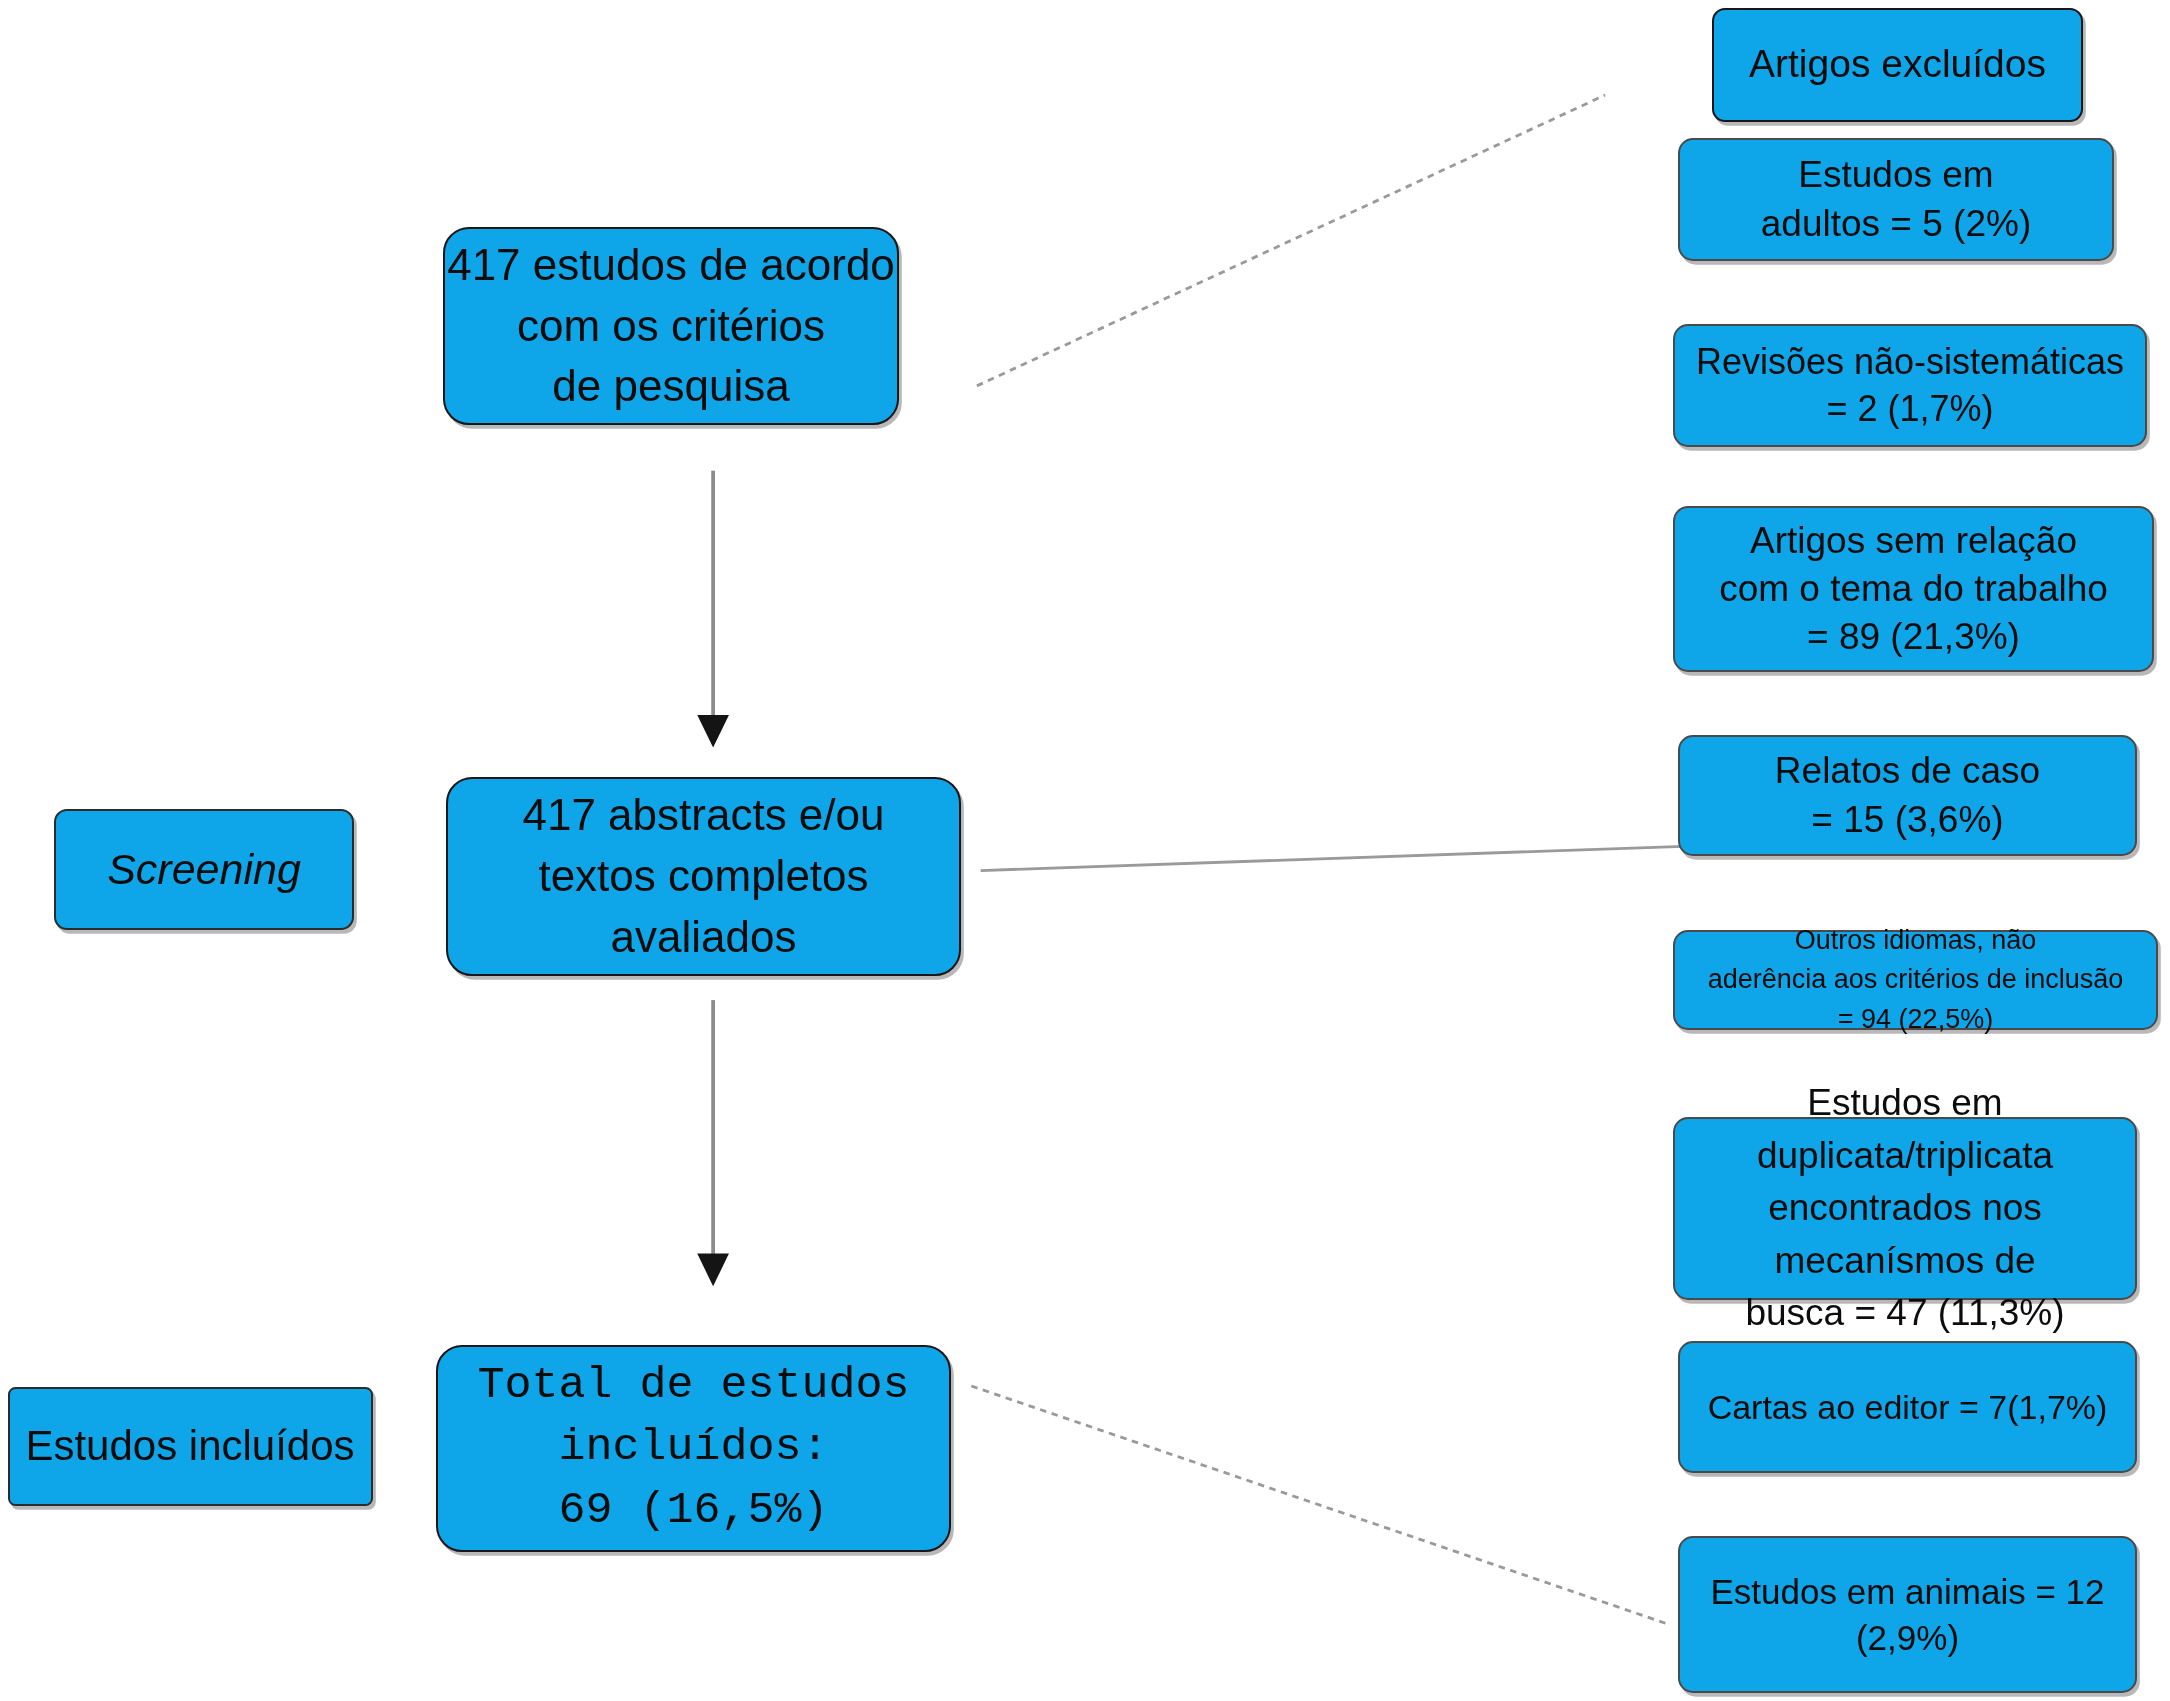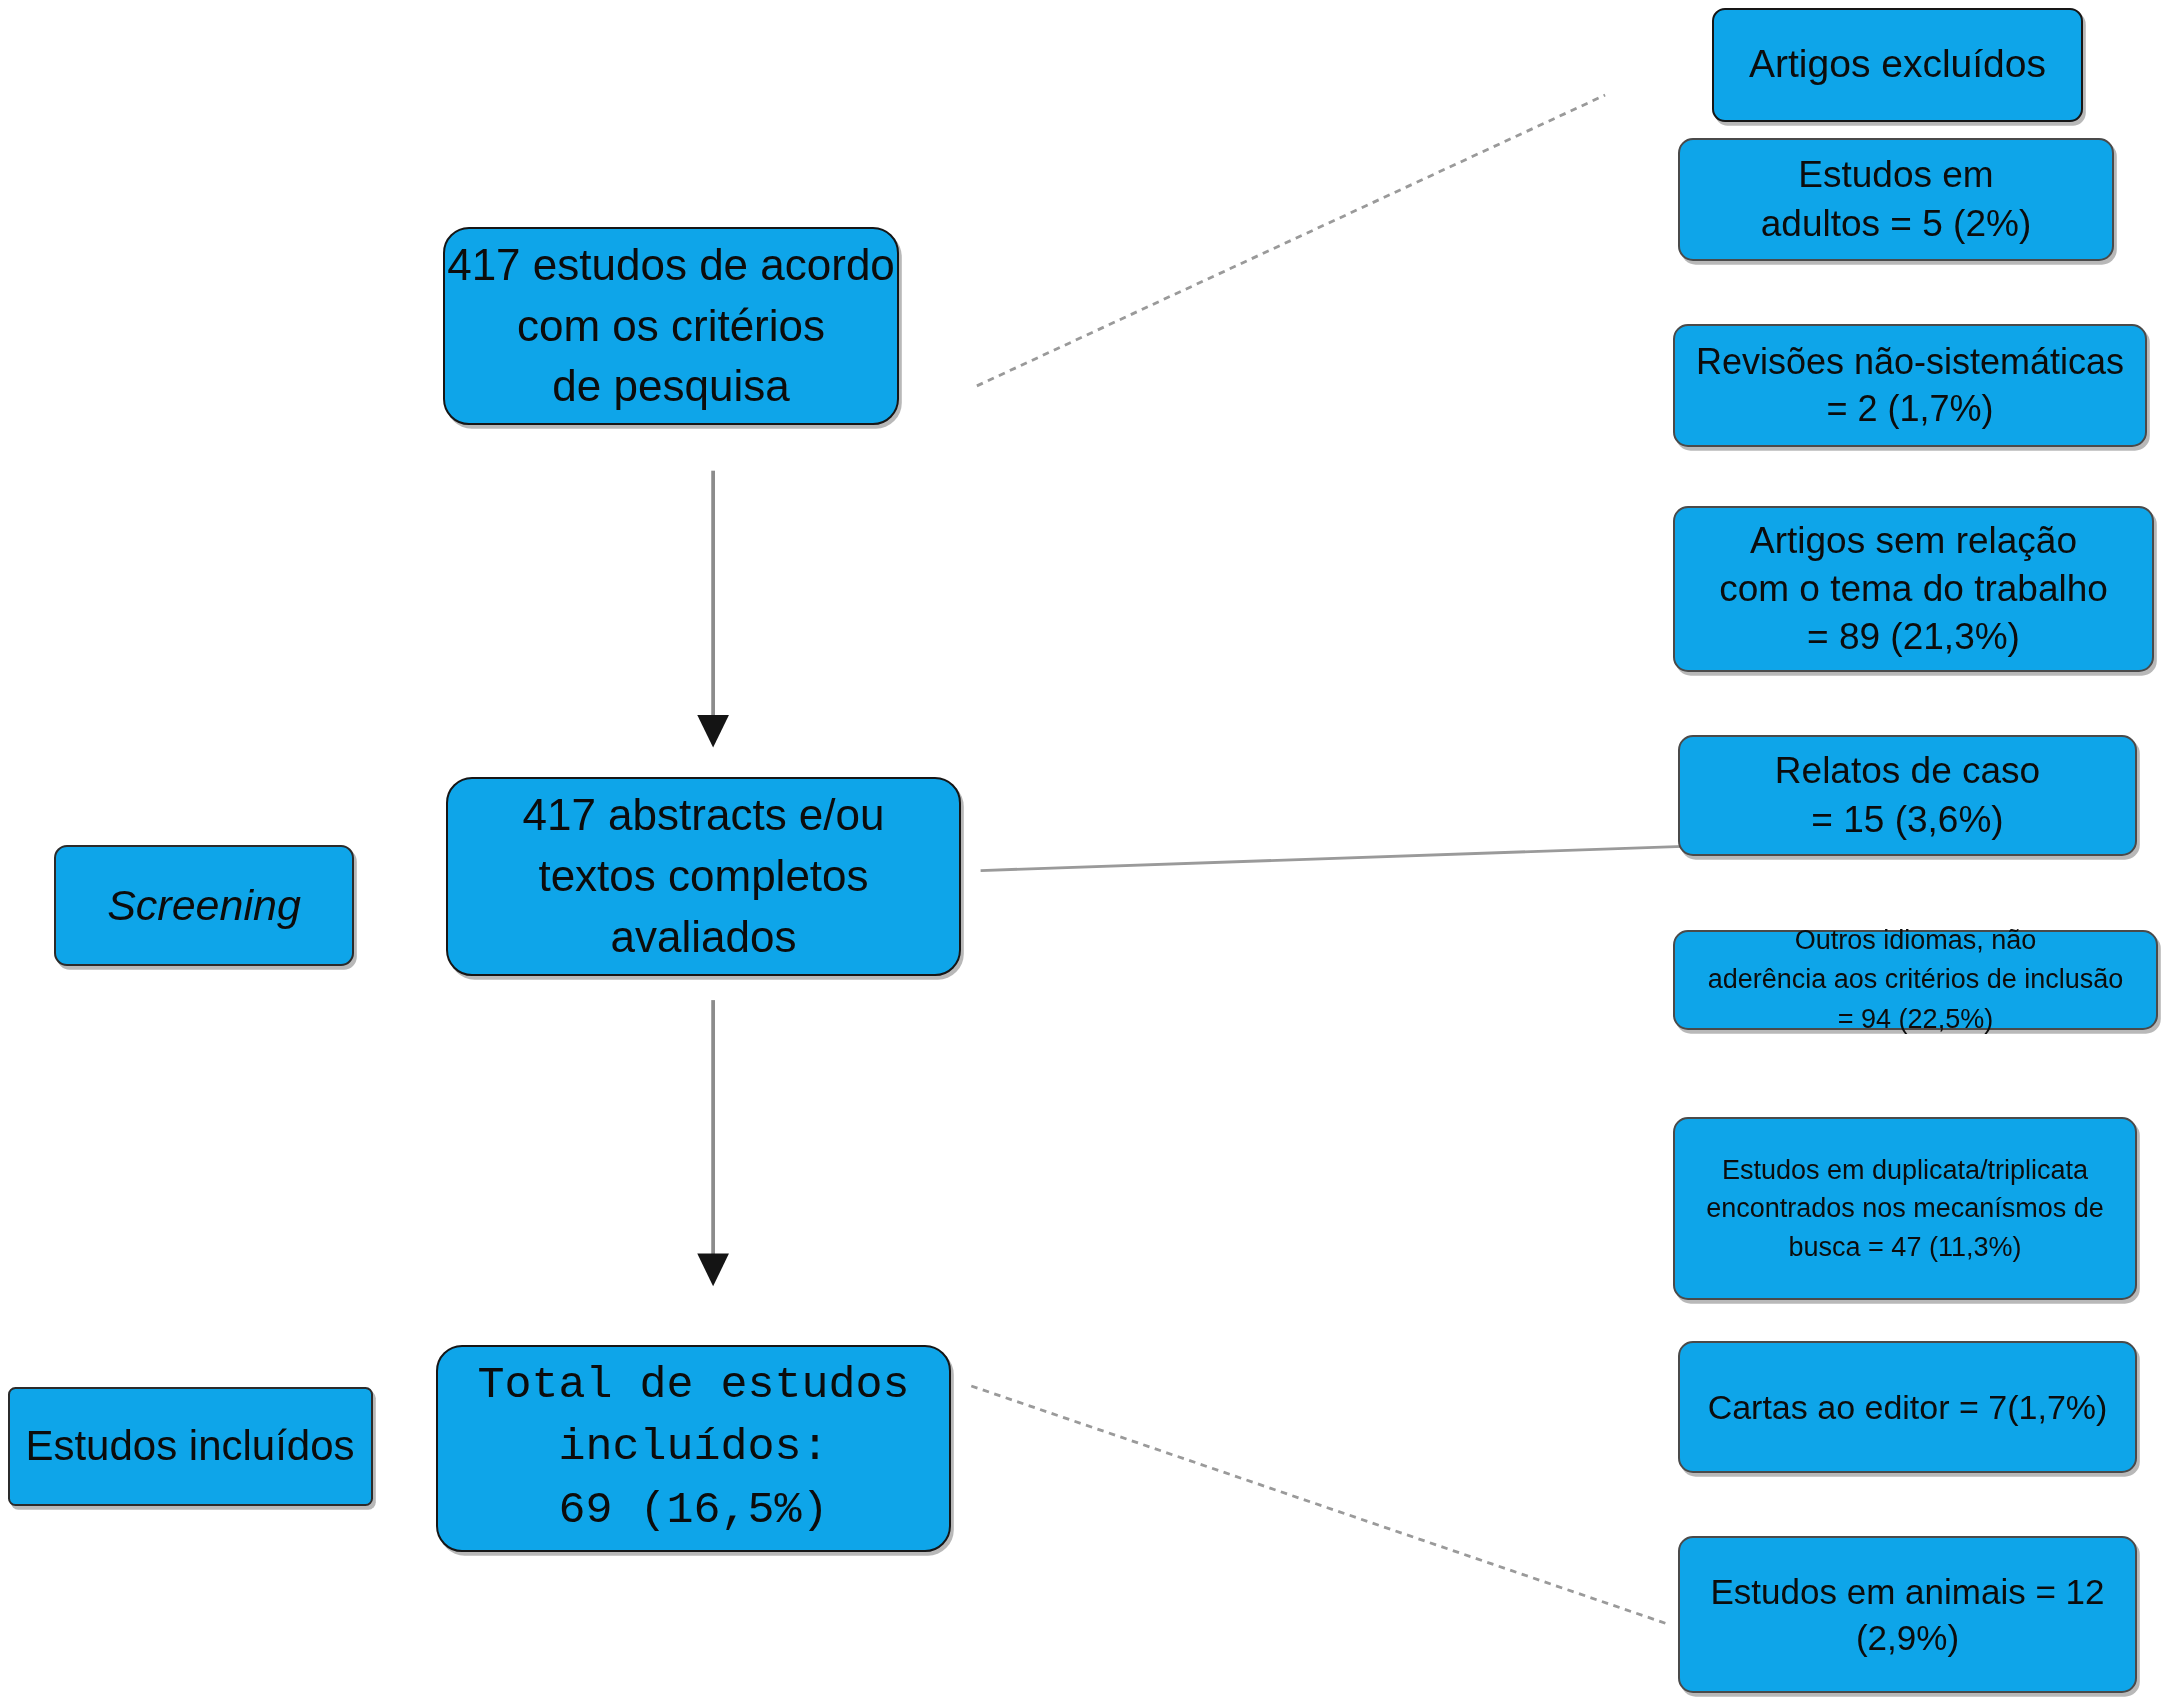--- a/index.html
+++ b/index.html
@@ -25,36 +25,36 @@
     box-sizing:border-box;
   }
   .stage{border-radius:13px;}
   .flow{border-radius:26px;border-color:#161616;line-height:1.38;}
   .excl{border-radius:15px;border-color:#4a4a4a;line-height:1.3;}
   .excl-header{border-radius:13px;border-color:#161616;}
   .italic{font-style:italic;}
 
   
   .lbl1{left:33px;top:264px;width:231px;height:119px;font-size:37px;}
-  .lbl2{left:54px;top:809px;width:300px;height:121px;font-size:43px;margin-top:36px;}
+  .lbl2{left:54px;top:809px;width:300px;height:121px;font-size:43px;}
   .lbl3{left:7.5px;top:1387px;width:365px;height:119px;font-size:42px;border-radius:7.5px;}
 
   
   .fb1{left:443px;top:227px;width:456px;height:198px;font-size:44px;}
   .fb2{left:446px;top:777px;width:515px;height:199px;font-size:44px;}
   .fb3{left:436px;top:1345px;width:515px;height:207px;font-size:45px;font-family:Liberation Mono, monospace;}
 
   
   .exh{left:1712px;top:7.5px;width:371px;height:114px;font-size:39px;}
   .ex1{left:1678px;top:138px;width:436px;height:123px;font-size:37px;}
   .ex2{left:1673px;top:324px;width:474px;height:123px;font-size:36px;}
   .ex3{left:1673px;top:506px;width:481px;height:166px;font-size:37px;}
   .ex4{left:1678px;top:735px;width:459px;height:121px;font-size:37px;}
   .ex5{left:1673px;top:930px;width:485px;height:100px;font-size:27px;line-height:1.45;}
-  .ex6{left:1673px;top:1117px;width:464px;height:183px;font-size:27px;line-height:1.42;}
+  .ex6{left:1673px;top:1117px;width:464px;height:183px;font-size:37px;line-height:1.42;}
   .ex7{left:1678px;top:1341px;width:459px;height:132px;font-size:34px;}
   .ex8{left:1678px;top:1536px;width:459px;height:157px;font-size:35px;}
 </style>
 </head>
 <body>
 
 <div class="canvas">
 
   <svg class="connectors" viewBox="0 0 2328 1825" width="2170" height="1701">
 

